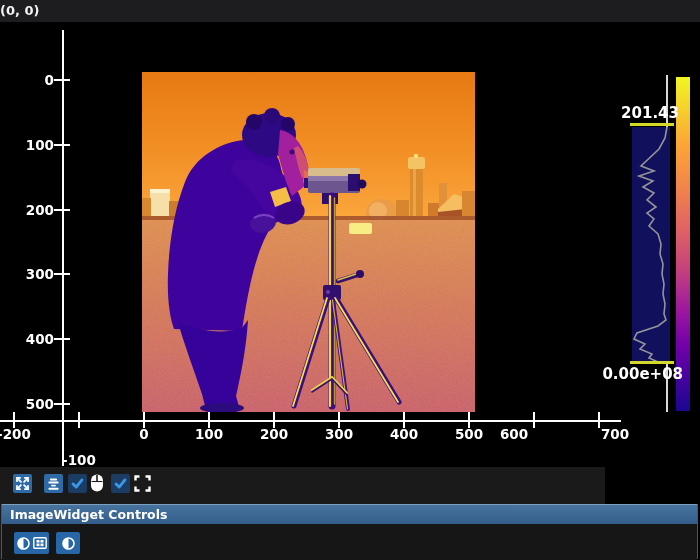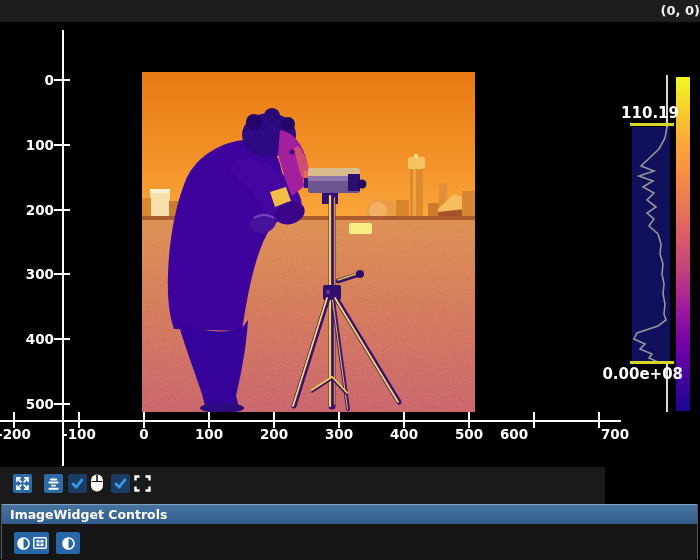--- a/index.html
+++ b/index.html
@@ -2,21 +2,21 @@
 <html><head>
 <meta charset="utf-8">
 <style>
   html,body{margin:0;padding:0;background:#000;}
   body{width:700px;height:560px;position:relative;overflow:hidden;
        font-family:"DejaVu Sans","Liberation Sans",sans-serif;-webkit-font-smoothing:antialiased;}
 
   
   .titlebar{position:absolute;top:0;left:0;width:700px;height:22px;background:#1d1d1f;
             border-bottom:1px solid #101010;}
-  .titlebar .title{width:100%;text-align:right;line-height:22px;color:#f2f2f2;
+  .titlebar .title{width:100%;text-align:left;line-height:22px;color:#f2f2f2;
                    font-size:13px;font-weight:bold;}
 
   
   .plot{position:absolute;top:22px;left:0;width:700px;height:445px;background:#000;}
   .vaxis{position:absolute;left:62px;top:8px;width:2px;height:436px;background:#fff;}
   .haxis{position:absolute;left:0;top:398px;width:621px;height:2px;background:#fff;}
   .xtick-mark{position:absolute;top:390px;width:2px;height:16px;background:#fff;}
   .xtick-label{position:absolute;top:404px;width:60px;text-align:center;color:#fff;
                font-size:13.5px;font-weight:bold;}
   .ytick-mark{position:absolute;left:54px;width:16px;height:2px;background:#fff;}
@@ -170,26 +170,26 @@
         <stop offset="1" stop-color="#1b068f"></stop>
       </linearGradient>
     </defs>
     <line x1="69" y1="3" x2="69" y2="340" stroke="#d9d9d9" stroke-width="2"></line>
     <rect x="34" y="55" width="38" height="236" fill="#10105c"></rect>
     <polyline fill="none" stroke="#94949a" stroke-width="1.6" points="69,55 67,66 61,77 43,94 56,99 41,104 55,109 45,115 56,121 49,128 58,135 49,141 56,147 51,154 60,162 63,172 62,182 65,192 64,202 66,212 65,222 67,232 66,242 68,248 60,254 39,261 36,267 47,272 42,277 54,282 51,286 60,290"></polyline>
     <rect x="78" y="5" width="14" height="334" fill="url(#plasmaG)"></rect>
     <rect x="32" y="51" width="44" height="3" fill="#d4d829"></rect>
     <rect x="32" y="289" width="44" height="3" fill="#d4d829"></rect>
   </svg>
-  <div class="hist-max">110.19</div>
+  <div class="hist-max">201.43</div>
   <div class="hist-min">0.00e+08</div>
 <div class="xtick-mark" style="left: 13px;"></div>
     <div class="xtick-label" style="left: -16px;">-200</div>
     <div class="xtick-mark" style="left: 78px;"></div>
-    <div class="xtick-label" style="left: 49px;">-100</div>
+    <div class="xtick-label" style="left: 49px; margin-top: 26px;">-100</div>
     <div class="xtick-mark" style="left: 143px;"></div>
     <div class="xtick-label" style="left: 114px;">0</div>
     <div class="xtick-mark" style="left: 208px;"></div>
     <div class="xtick-label" style="left: 179px;">100</div>
     <div class="xtick-mark" style="left: 273px;"></div>
     <div class="xtick-label" style="left: 244px;">200</div>
     <div class="xtick-mark" style="left: 338px;"></div>
     <div class="xtick-label" style="left: 309px;">300</div>
     <div class="xtick-mark" style="left: 403px;"></div>
     <div class="xtick-label" style="left: 374px;">400</div>

